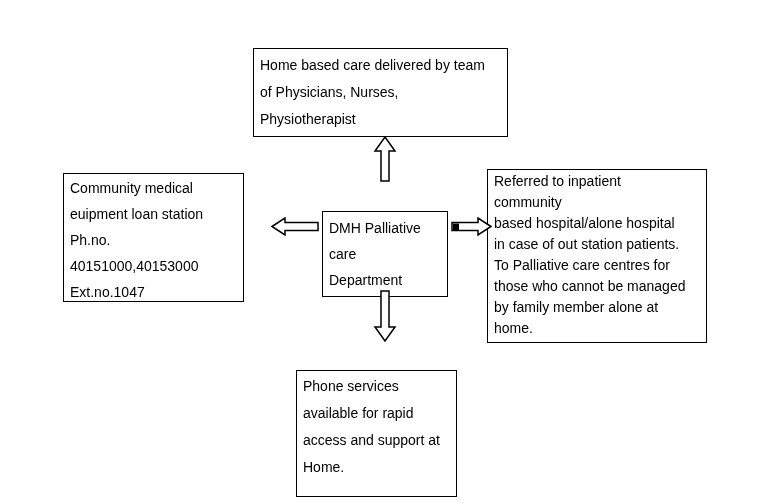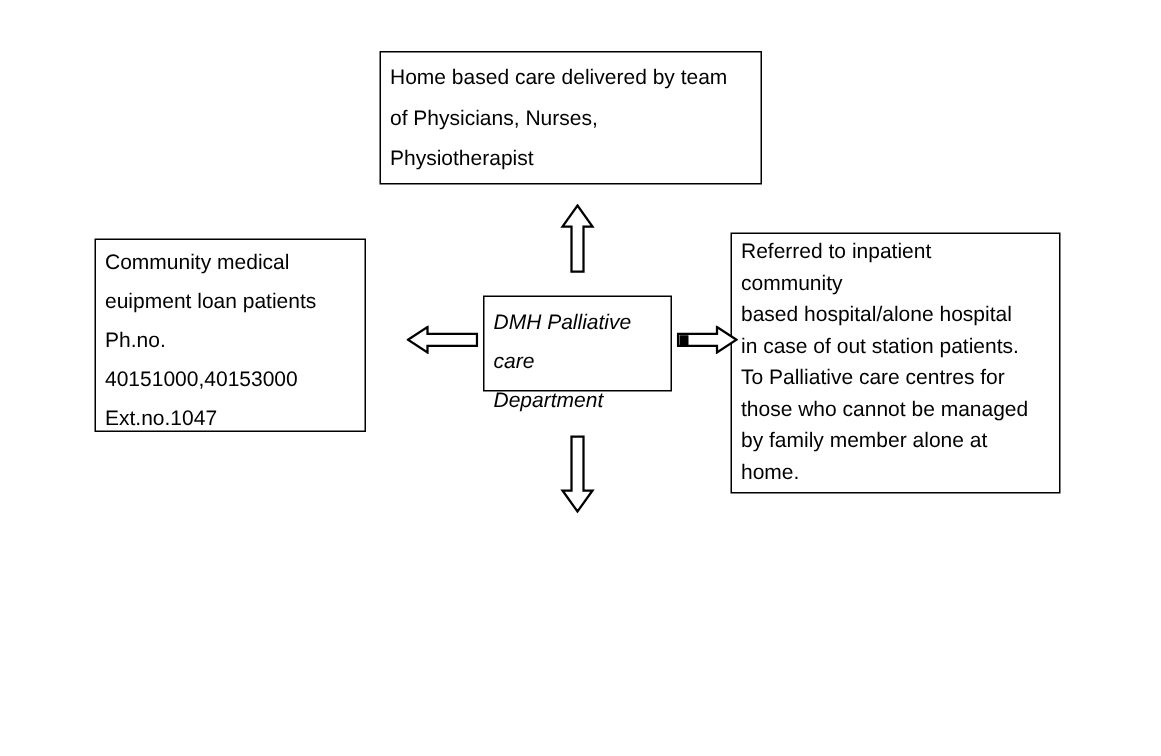--- a/index.html
+++ b/index.html
@@ -11,30 +11,31 @@
     height: 504px;
     background: #ffffff;
     overflow: hidden;
   }
   .box {
     position: absolute;
     border: 1.5px solid #000000;
     background: #ffffff;
     font-size: 14px;
     color: #000000;
+    margin-top: 14px;
   }
   .box-text {
     white-space: pre;
     padding: 2px 6px;
   }
   .box-top    { left: 253px; top: 34px;  width: 255px; height: 89px; }
   .box-top    .box-text { line-height: 27px; padding-top: 3px; }
   .box-left   { left: 63px;  top: 159px; width: 181px; height: 129px; }
   .box-left   .box-text { line-height: 26px; padding-top: 1px; }
-  .box-center { left: 322px; top: 197px; width: 126px; height: 64px; font-style: italic; }
+  .box-center { left: 322px; top: 197px; width: 126px; height: 86px; }
   .box-center .box-text { line-height: 26px; padding-top: 3px; }
   .box-right  { left: 487px; top: 155px; width: 220px; height: 174px; }
   .box-right  .box-text { line-height: 21px; padding-top: 1px; }
   .box-bottom { left: 296px; top: 356px; width: 161px; height: 127px; }
   .box-bottom .box-text { line-height: 27px; padding-top: 2px; }
   .arrow { position: absolute; }
   .arrow-up    { left: 373px; top: 136px; }
   .arrow-down  { left: 373px; top: 290px; }
   .arrow-left  { left: 271px; top: 217px; }
   .arrow-right { left: 451px; top: 217px; }
@@ -45,21 +46,21 @@
 <div class="canvas">
 
   <div class="box box-top">
     <div class="box-text">Home based care delivered by team
 of Physicians, Nurses,
 Physiotherapist</div>
   </div>
 
   <div class="box box-left">
     <div class="box-text">Community medical
-euipment loan patients
+euipment loan station
 Ph.no.
 40151000,40153000
 Ext.no.1047</div>
   </div>
 
   <div class="box box-center">
     <div class="box-text">DMH Palliative
 care
 Department</div>
   </div>
@@ -68,20 +69,26 @@
     <div class="box-text">Referred to inpatient
 community
 based hospital/alone hospital
 in case of out station patients.
 To Palliative care centres for
 those who cannot be managed
 by family member alone at
 home.</div>
   </div>
 
+  <div class="box box-bottom">
+    <div class="box-text">Phone services
+available for rapid
+access and support at
+Home.</div>
+  </div>
 
   <svg class="arrow arrow-up" width="24" height="46" viewBox="0 0 24 46">
     <path d="M12 1 L22 15 L16 15 L16 45 L8 45 L8 15 L2 15 Z" fill="#ffffff" stroke="#000000" stroke-width="1.5" stroke-linejoin="miter"></path>
   </svg>
 
   <svg class="arrow arrow-left" width="48" height="19" viewBox="0 0 48 19">
     <path d="M1 9.5 L14 1 L14 5.5 L47 5.5 L47 13.5 L14 13.5 L14 18 Z" fill="#ffffff" stroke="#000000" stroke-width="1.5" stroke-linejoin="miter"></path>
   </svg>
 
   <svg class="arrow arrow-right" width="41" height="19" viewBox="0 0 41 19">

